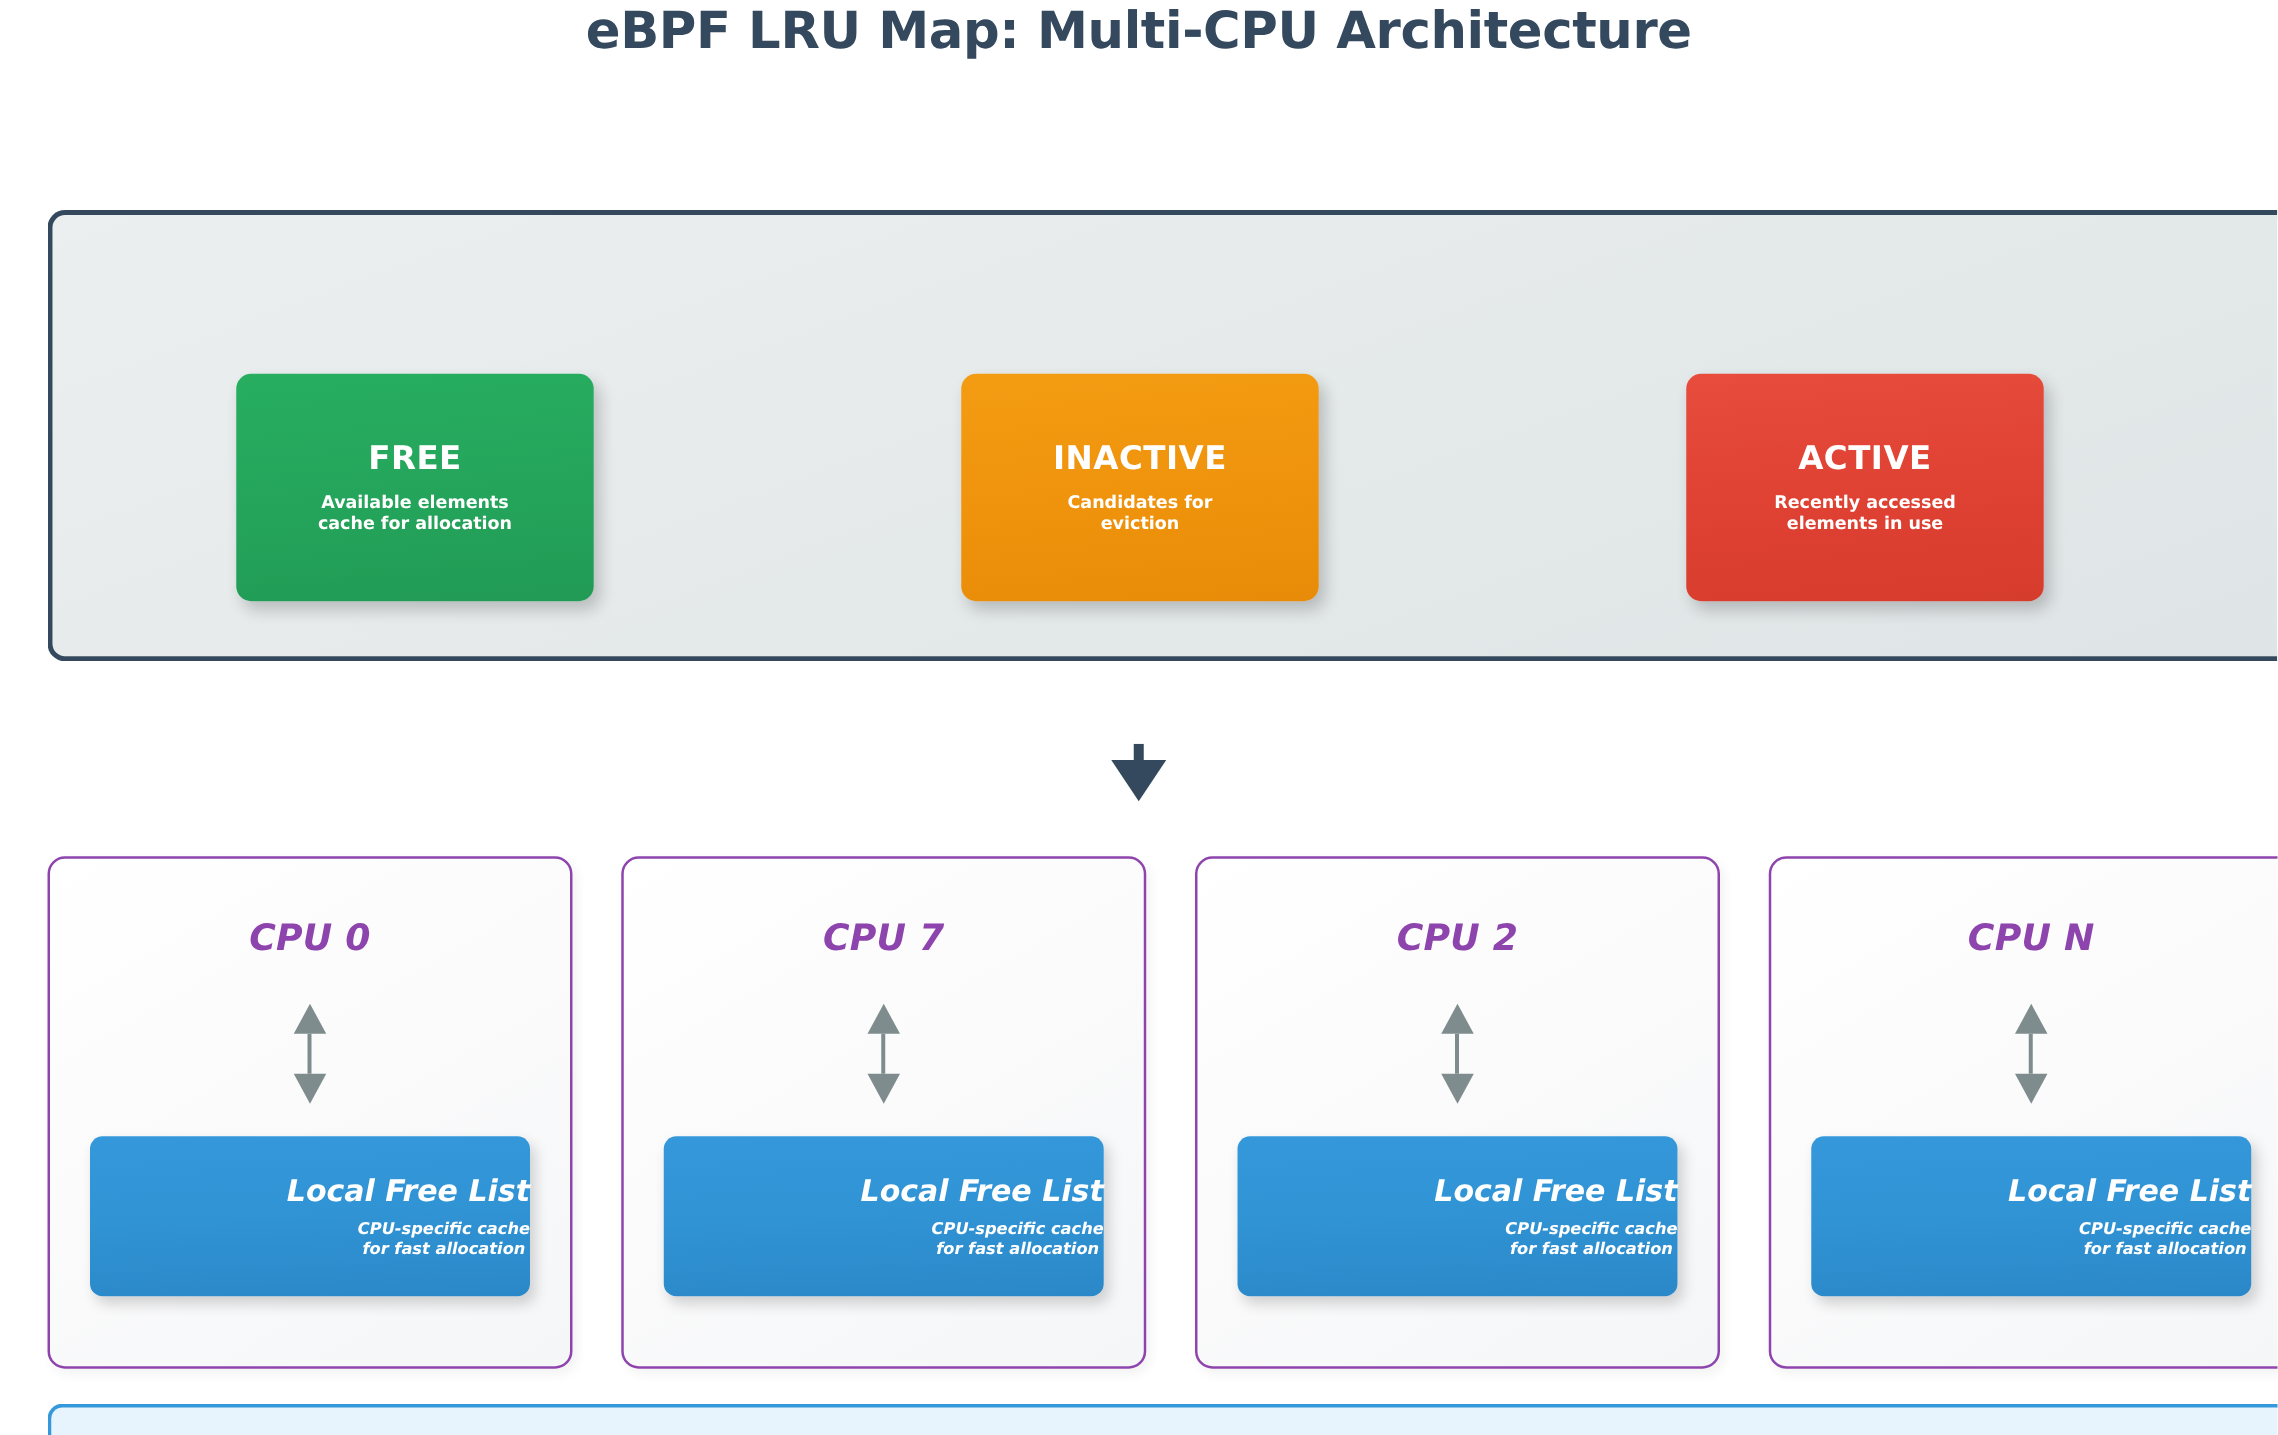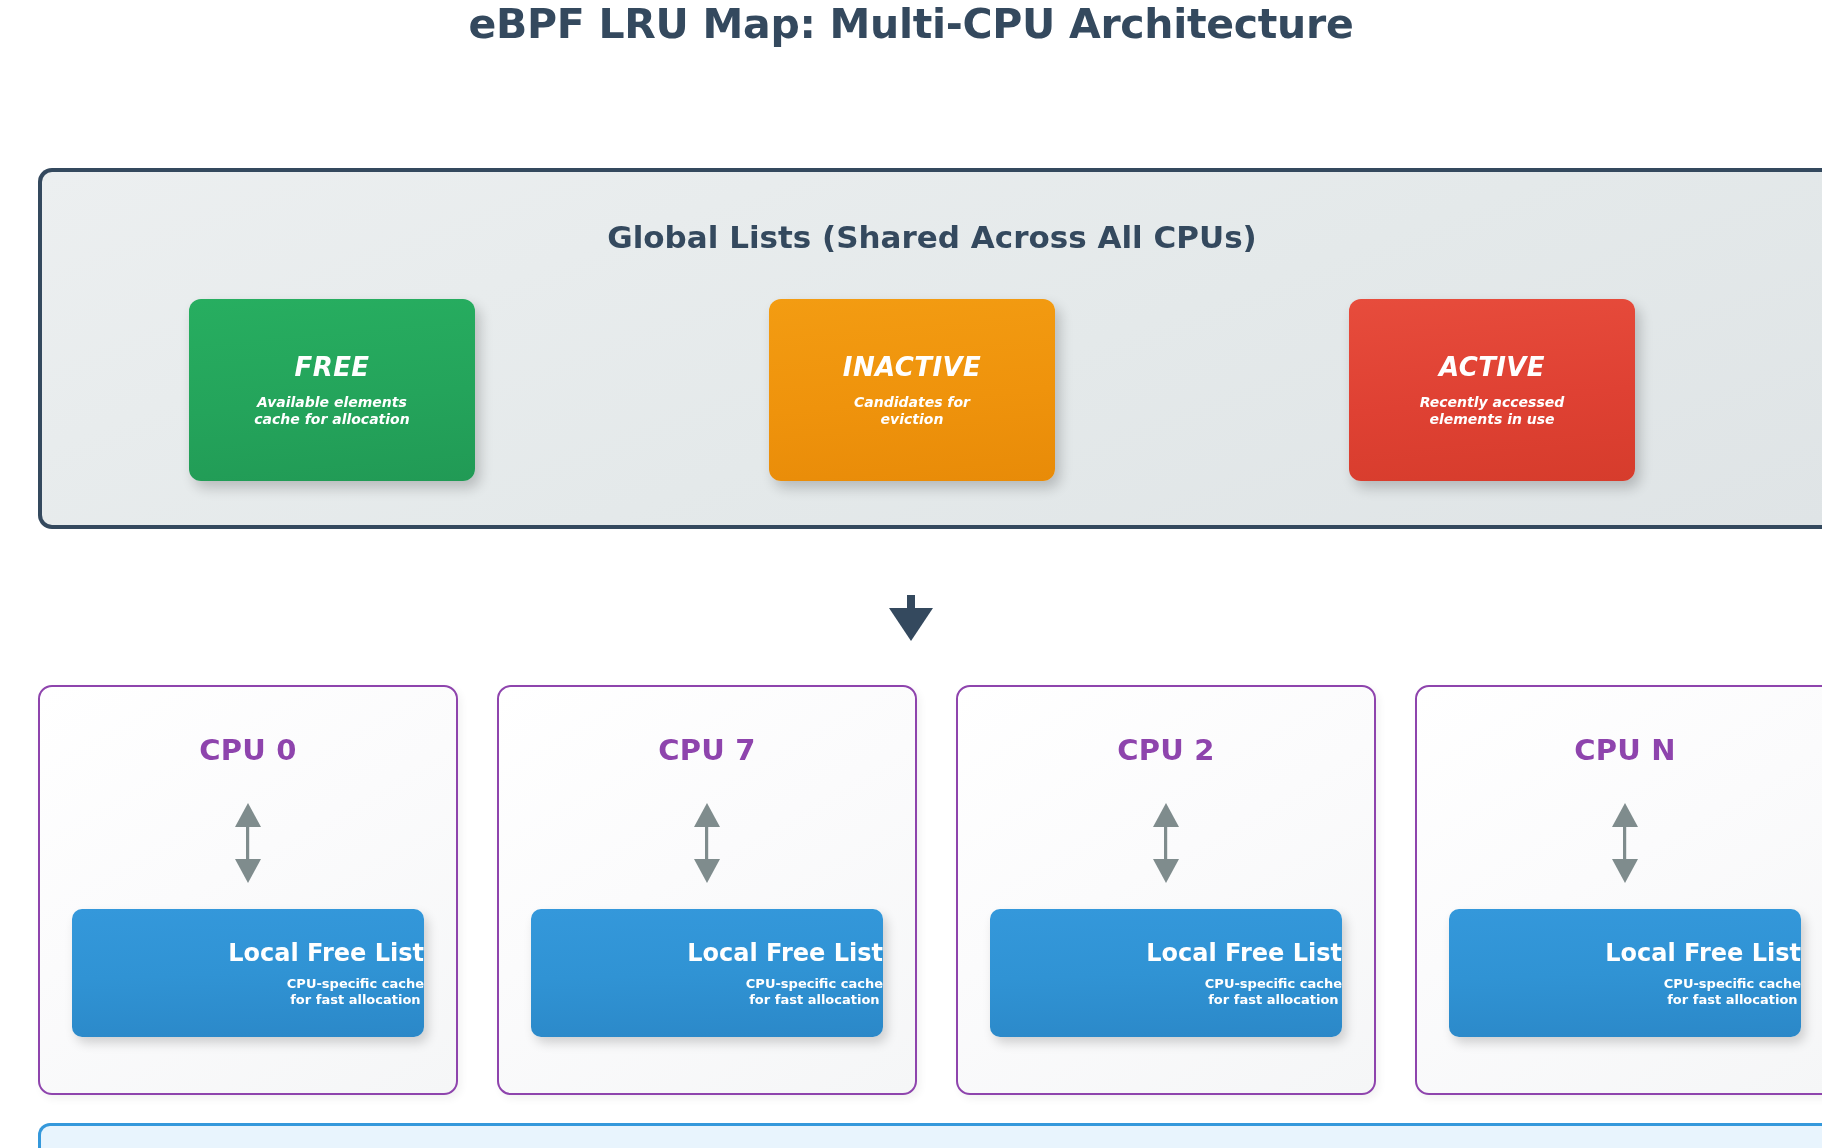--- a/index.html
+++ b/index.html
@@ -56,21 +56,20 @@
   }
 
   .global-boxes {
     position: absolute;
     left: 0;
     top: 127px;
     width: 1740px;
     display: flex;
     justify-content: space-around;
     align-items: flex-end;
-    font-style: italic;
   }
 
   .list-box {
     width: 286px;
     height: 182px;
     border-radius: 12px;
     box-sizing: border-box;
     display: flex;
     flex-direction: column;
     align-items: center;
@@ -123,20 +122,21 @@
     flex: 0 0 420px;
     box-sizing: border-box;
     border: 2px solid #8e44ad;
     border-radius: 14px;
     background: linear-gradient(150deg, #ffffff 0%, #fbfbfc 45%, #f5f6f7 100%);
     display: flex;
     flex-direction: column;
     align-items: center;
     box-shadow: 3px 4px 9px rgba(0,0,0,0.055);
     position: relative;
+    font-style: italic;
   }
 
   .cpu-title {
     font-size: 29px;
     font-weight: bold;
     color: #8e44ad;
     margin-top: 46px;
     letter-spacing: 0.2px;
   }
 
@@ -189,21 +189,20 @@
   }
 </style>
 </head>
 <body>
 
 <div class="page">
 
   <h1 class="page-title">eBPF LRU Map: Multi-CPU Architecture</h1>
 
   <section class="global-panel">
-    <h2 class="global-panel-title">Global Lists (Shared Across All CPUs)</h2>
 
     <div class="global-boxes">
 
       <div class="list-box box-free">
         <div class="lb-title">FREE</div>
         <div class="lb-desc">
           <span>Available elements</span><br>
           <span>cache for allocation</span>
         </div>
       </div>

